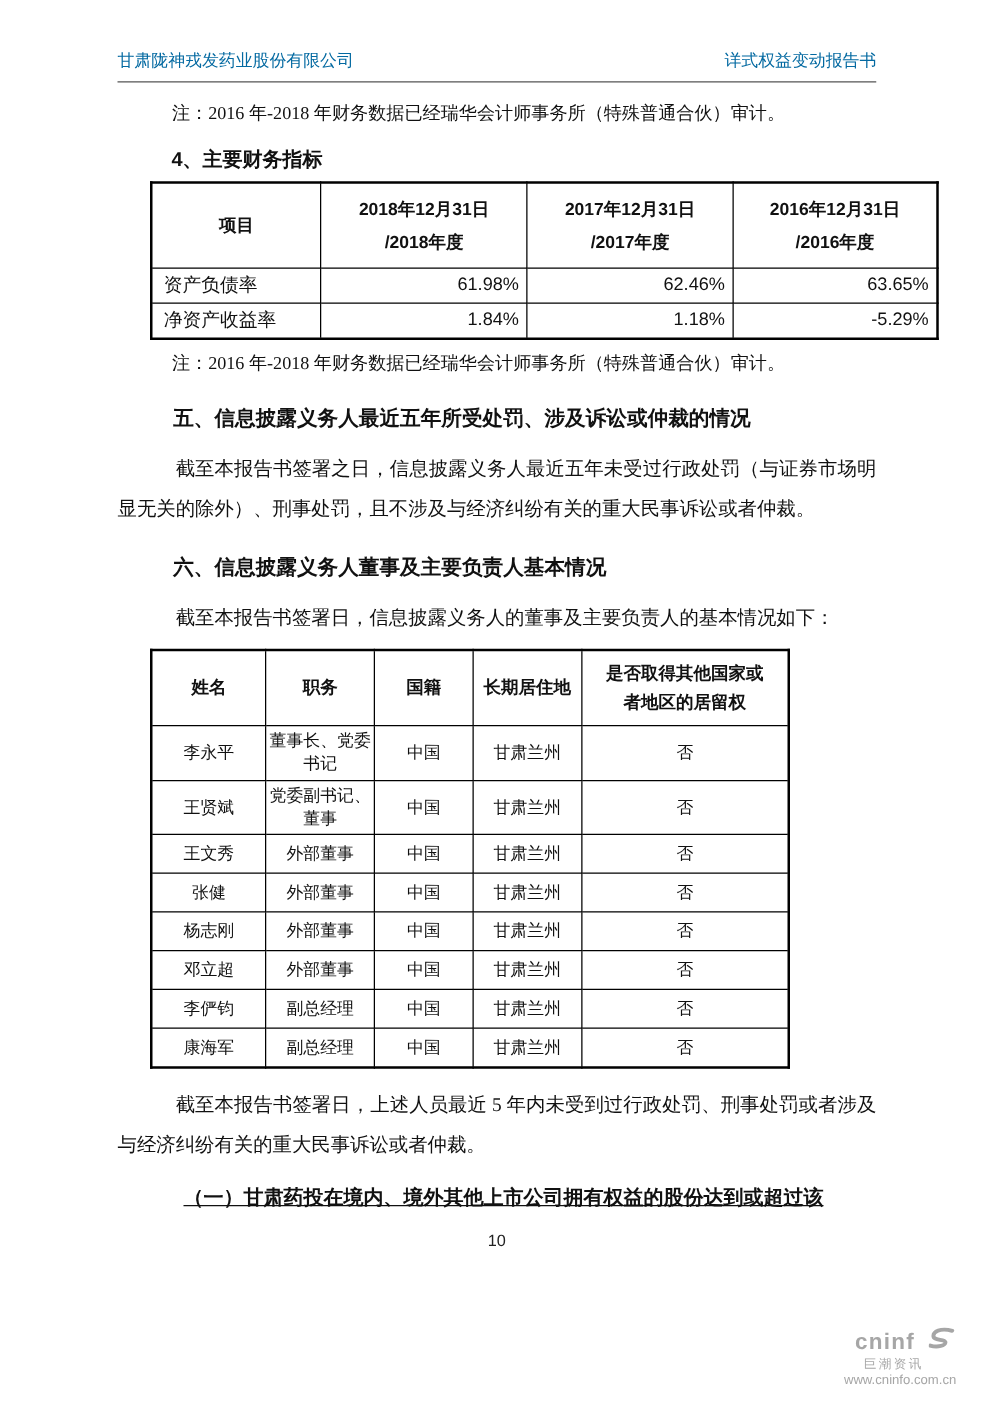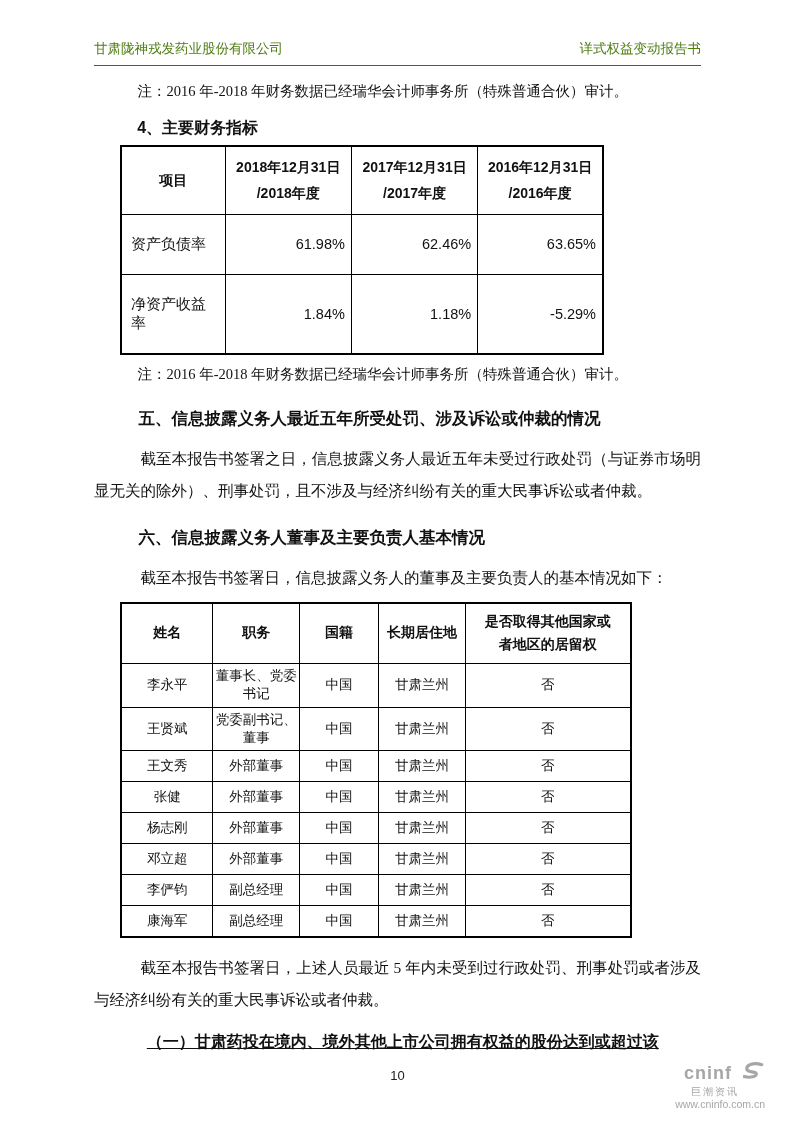--- a/index.html
+++ b/index.html
@@ -7,21 +7,21 @@
     width:793px;height:1122px;
     background:#ffffff;color:#111;
     font-family:"Liberation Serif",serif;
     position:relative;overflow:hidden;
   }
   .content{padding:40px 92px 0 94px;}
 
   
   .pagehead{
     display:flex;justify-content:space-between;align-items:flex-end;
-    font-size:13.5px;color:#4d7c0f;
+    font-size:13.5px;color:#0369a1;
     border-bottom:1.5px solid #555;
     padding-bottom:7px;
   }
 
   
   .note{
     font-size:14.5px;line-height:1.9;
     text-indent:3em;margin:12px 0 4px;
   }
   .para{
@@ -44,30 +44,30 @@
   }
   .hsub{
     font-family:"Liberation Sans",sans-serif;
     font-weight:bold;font-size:16px;line-height:2.0;
     text-indent:3.3em;margin:10px 0 4px;text-decoration:underline;
   }
 
   
   table{border-collapse:collapse;table-layout:fixed;}
   .fin-table{
-    width:484px;margin:6px 0 4px 26px;
+    width:631px;margin:6px 0 4px 26px;
     border:2px solid #000;
   }
   .fin-table th,.fin-table td{border:1px solid #000;}
   .fin-table th{
     font-family:"Liberation Sans",sans-serif;
     font-weight:bold;font-size:14px;line-height:1.9;
     padding:7px 2px;text-align:center;
   }
-  .fin-table td{font-size:15px;padding:20px 6px;}
+  .fin-table td{font-size:15px;padding:4px 6px;}
   .fin-table td.item{text-align:left;padding-left:9px;}
   .fin-table td.val{
     text-align:right;
     font-family:"Liberation Sans",sans-serif;font-size:14.5px;
   }
 
   .dir-table{
     width:512px;margin:8px 0 14px 26px;
     border:2px solid #000;font-size:13.5px;
   }

